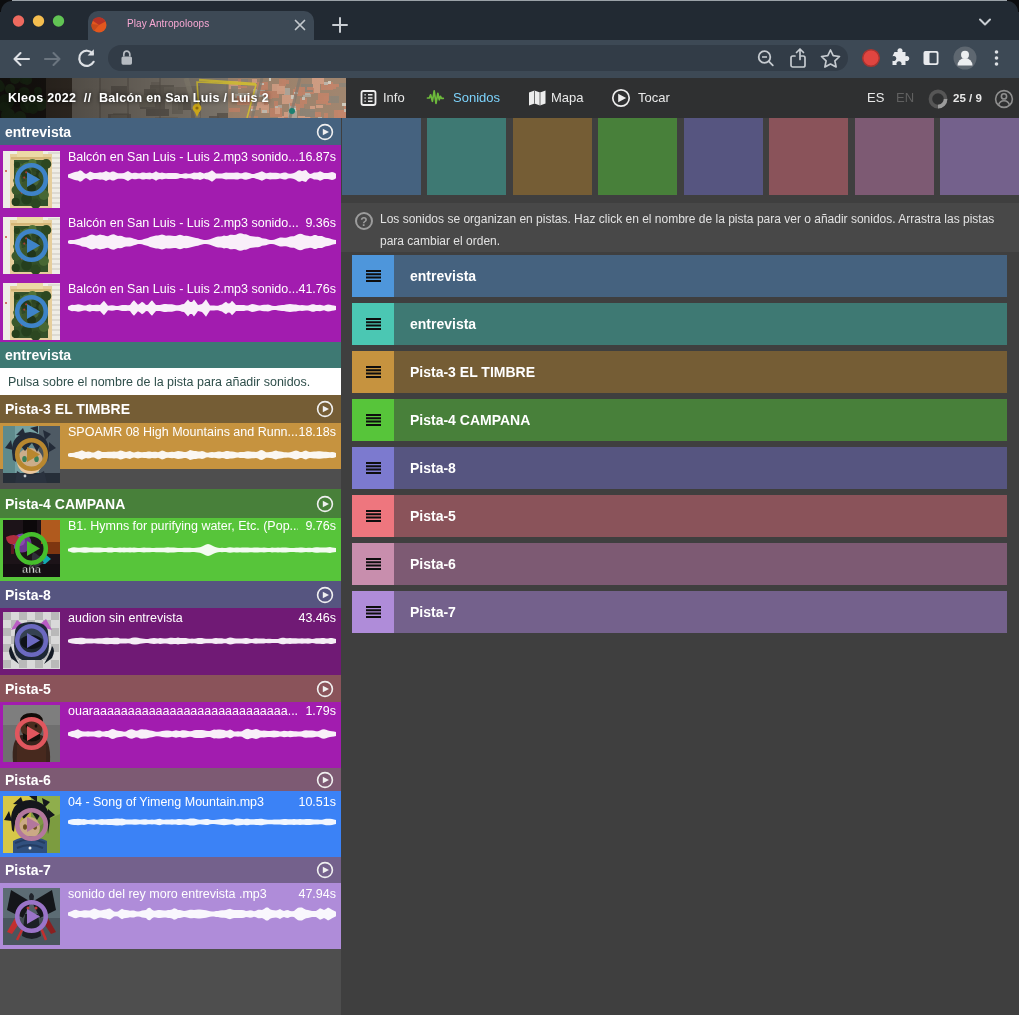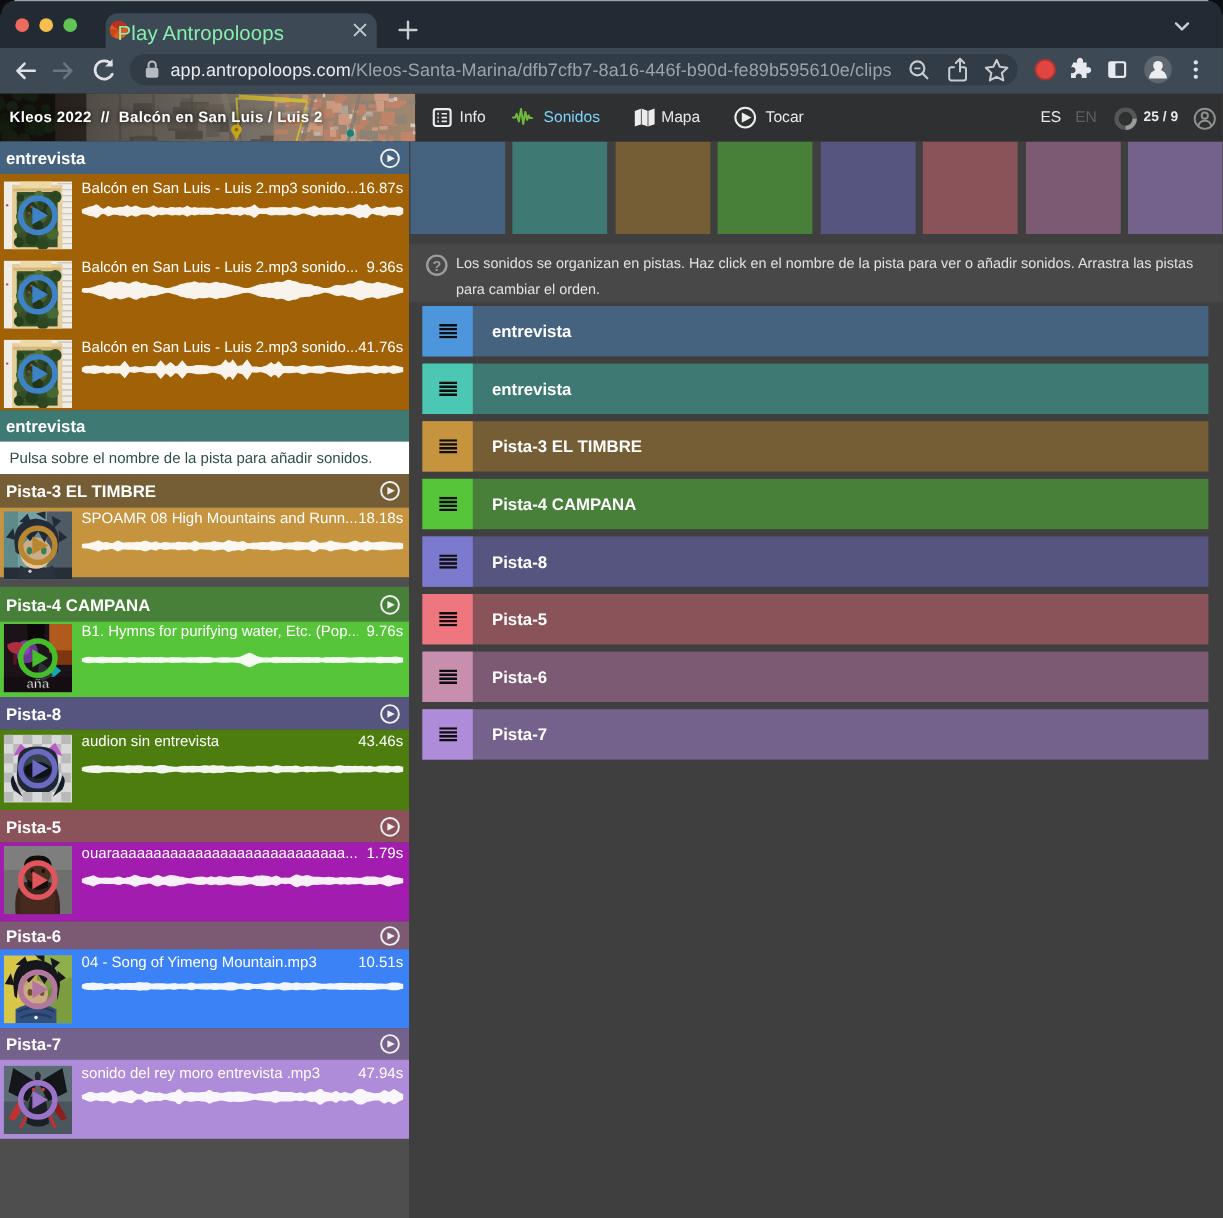--- a/index.html
+++ b/index.html
@@ -1,21 +1,21 @@
 <!DOCTYPE html>
 <html><head><meta charset="utf-8"><style>
 *{margin:0;padding:0;box-sizing:border-box}
 html,body{width:1019px;height:1015px;overflow:hidden;background:#3F3F3F;
  font-family:"Liberation Sans",sans-serif;-webkit-font-smoothing:antialiased}
 .abs{position:absolute}
 #win{position:relative;width:1019px;height:1015px}
 
 #tabstrip{left:0;top:0;width:1019px;height:40px;background:#222A33}
 #tab{left:88px;top:11px;width:226px;height:29px;background:#3D4955;border-radius:10px 10px 0 0}
-#tabtitle{left:98px;top:18px;font-size:17px;color:#86efac;letter-spacing:.1px}
+#tabtitle{left:127px;top:18px;font-size:10px;color:#f9a8d4;letter-spacing:.1px}
 #toolbar{left:0;top:40px;width:1019px;height:38px;background:#3D4955}
 #pill{left:108px;top:45px;width:740px;height:26px;border-radius:13px;background:#323C47}
 #url{left:142px;top:50px;font-size:15px;letter-spacing:.1px;color:#E8EAED;white-space:nowrap}
 #url .p{color:#9CA3AB}
 
 #appbar{left:0;top:78px;width:1019px;height:40px;background:#2F3031}
 #crumb{left:8px;top:78px;width:334px;height:40px;line-height:40px;font-size:12.5px;
  font-weight:bold;letter-spacing:.3px;color:#FFF;white-space:nowrap;text-shadow:0 0 4px rgba(0,0,0,.9)}
 .nav{top:78px;height:40px;line-height:40px;font-size:13px;color:#E9E9E9}
 
@@ -77,21 +77,20 @@
       <path d="M896,13 h3.2 a2.6,2.6 0 1 1 4.6,0 h3.2 v4.2 a2.6,2.6 0 1 1 0,4.6 v4.2 h-4.2 a2.6,2.6 0 1 0 -4.6,0 h-4.2 v-4.2 a2.6,2.6 0 1 0 0,-4.6 Z" fill="#E8EAED" transform="translate(-1.5,-1)"></path>
       <rect x="923.5" y="11" width="15" height="14" rx="2" fill="#E8EAED"></rect>
       <rect x="929.5" y="12.8" width="7.2" height="10.4" rx="1" fill="#3D4955"></rect>
       <circle cx="965" cy="18" r="11.5" fill="#5E6770"></circle>
       <circle cx="965" cy="14.8" r="4" fill="#ECEEF0"></circle>
       <path d="M957.5,25.5 a7.5,7.5 0 0 1 15,0 Z" fill="#ECEEF0"></path>
       <circle cx="996.5" cy="12" r="1.8" fill="#DDE0E4"></circle>
       <circle cx="996.5" cy="18" r="1.8" fill="#DDE0E4"></circle>
       <circle cx="996.5" cy="24" r="1.8" fill="#DDE0E4"></circle>
     </svg>
-    <div class="abs" id="url">app.antropoloops.com<span class="p">/Kleos-Santa-Marina/dfb7cfb7-8a16-446f-b90d-fe89b595610e/clips</span></div>
     <div class="abs" id="appbar"></div>
     <svg class="abs" style="left:0;top:78px" width="346" height="40" viewBox="0 0 346 40">
       <rect x="0" y="0" width="78" height="40" fill="#231D18"></rect>
       <circle cx="24" cy="1" r="5" fill="#283c1e" opacity=".9"></circle>
       <circle cx="28" cy="27" r="8" fill="#263a1c" opacity=".9"></circle>
       <circle cx="15" cy="1" r="5" fill="#2b4021" opacity=".9"></circle>
       <circle cx="-3" cy="8" r="7" fill="#2c4121" opacity=".9"></circle>
       <circle cx="6" cy="24" r="8" fill="#25381c" opacity=".9"></circle>
       <circle cx="31" cy="28" r="6" fill="#273b1d" opacity=".9"></circle>
       <circle cx="38" cy="13" r="4" fill="#263a1d" opacity=".9"></circle>
@@ -267,21 +266,21 @@
     <div class="abs nav" style="left:953px;font-size:11.5px;font-weight:bold">25 / 9</div>
     <div class="abs" id="sidebar"></div>
     <div class="abs" style="left:0;top:118px;width:341px;height:897px">
       <div class="abs shead" style="top:0px;height:27px;background:#45627F">
         <span>entrevista</span>
         <svg style="position:absolute;right:7px;top:4.5px" width="18" height="18">
           <circle cx="9" cy="9" r="7.4" fill="none" stroke="#F0F0F0" stroke-width="1.6"></circle>
           <path d="M6.8,5.8 L13,9 L6.8,12.2 Z" fill="#F0F0F0"></path>
         </svg>
       </div>
-      <div class="abs sarea" style="top:27px;height:197px;background:#a16207">
+      <div class="abs sarea" style="top:27px;height:197px;background:#a21caf">
         <div class="abs thumb" style="top:6px"><svg width="57" height="57">
             <rect width="57" height="57" fill="#EFEDE6"></rect>
             <path d="M45,2 h12 M45,7 h12 M45,12 h12 M45,17 h12 M45,22 h12 M45,27 h12 M45,32 h12 M45,37 h12 M45,42 h12 M45,47 h12 M45,52 h12" stroke="#CCC8BE" stroke-width="1.2"></path>
             <rect x="7" y="3" width="42" height="54" fill="#E6CE9B"></rect>
             <rect x="14" y="0" width="26" height="6" fill="#ECD9A5"></rect>
             <rect x="8" y="6" width="40" height="2.5" fill="#D5B678"></rect>
             <rect x="11" y="9" width="34" height="46" fill="#33502A"></rect>
             <circle cx="22.4" cy="17.3" r="4.5" fill="#213a1a"></circle>
             <circle cx="29.1" cy="26.4" r="2.7" fill="#385529"></circle>
             <circle cx="13.2" cy="29.2" r="2.7" fill="#223b1b"></circle>
@@ -471,21 +470,21 @@
       <div class="abs sarea" style="top:250px;height:27px;background:#ffffff">
         <div class="abs" style="left:8px;top:0;height:24px;line-height:24px;font-size:12.5px;color:#2F4F4B;top:1.5px">Pulsa sobre el nombre de la pista para añadir sonidos.</div>
       </div>
       <div class="abs shead" style="top:277px;height:28px;background:#755D35">
         <span>Pista-3 EL TIMBRE</span>
         <svg style="position:absolute;right:7px;top:5.0px" width="18" height="18">
           <circle cx="9" cy="9" r="7.4" fill="none" stroke="#F0F0F0" stroke-width="1.6"></circle>
           <path d="M6.8,5.8 L13,9 L6.8,12.2 Z" fill="#F0F0F0"></path>
         </svg>
       </div>
-      <div class="abs sarea" style="top:305px;height:58px;background:#C6933F">
+      <div class="abs sarea" style="top:305px;height:46px;background:#C6933F">
         <div class="abs thumb" style="top:3px"><svg width="57" height="57">
             <rect width="57" height="57" fill="#74A0A2"></rect>
             <rect x="36" y="0" width="21" height="57" fill="#4E5A64"></rect>
             <rect x="0" y="0" width="12" height="57" fill="#5E8A8C"></rect>
             <path d="M0,47 h57 v10 h-57 Z" fill="#262E38"></path>
             <ellipse cx="27" cy="35" rx="13" ry="13" fill="#E9C69E"></ellipse>
             <path d="M9,26 Q8,8 27,6 Q46,8 46,26 L45,36 Q43,22 38,18 L34,26 L29,17 L22,25 L17,19 Q13,24 13,36 L10,34 Z" fill="#232B38"></path>
             <path d="M13,9 l7,-7 3,8 Z M27,2 l8,-2 0,7 Z M40,4 l8,4 -6,6 Z M46,16 l7,6 -7,4 Z M8,14 l-6,8 8,2 Z" fill="#232B38"></path>
             <ellipse cx="21.5" cy="33" rx="2.3" ry="3.1" fill="#3E9060"></ellipse>
             <ellipse cx="33.5" cy="33" rx="2.3" ry="3.1" fill="#3E9060"></ellipse>
@@ -534,21 +533,21 @@
           <path d="M0,20 L0,18.8 L2,18.2 L4,17.5 L6,17.2 L8,17.4 L10,17.8 L12,17.8 L14,17.4 L16,17.2 L18,17.3 L20,17.6 L22,17.8 L24,17.7 L26,17.5 L28,17.6 L30,17.6 L32,17.5 L34,17.7 L36,18 L38,17.9 L40,17.6 L42,17.4 L44,17.5 L46,18 L48,18 L50,17.7 L52,17.6 L54,17.7 L56,17.6 L58,17.7 L60,17.7 L62,17.6 L64,17.7 L66,17.5 L68,17.7 L70,17.9 L72,17.9 L74,17.7 L76,17.5 L78,17.7 L80,17.7 L82,17.7 L84,18 L86,17.9 L88,17.7 L90,17.7 L92,17.7 L94,17.7 L96,17.8 L98,17.4 L100,17.3 L102,17.6 L104,17.4 L106,17.5 L108,17.8 L110,18.1 L112,18.1 L114,17.9 L116,17.7 L118,17.7 L120,17.7 L122,17.8 L124,18 L126,18 L128,17.7 L130,17.6 L132,17.3 L134,16.4 L136,15.4 L138,14.5 L140,14 L142,14.6 L144,15.6 L146,16.6 L148,17.3 L150,17.7 L152,17.9 L154,17.8 L156,17.9 L158,17.9 L160,17.5 L162,17.3 L164,17.5 L166,17.7 L168,17.6 L170,17.5 L172,17.7 L174,17.6 L176,17.4 L178,17.5 L180,17.6 L182,17.7 L184,17.8 L186,17.4 L188,17.4 L190,17.6 L192,17.8 L194,17.7 L196,17.6 L198,17.8 L200,18.1 L202,17.9 L204,17.6 L206,17.7 L208,17.7 L210,17.6 L212,17.7 L214,17.5 L216,17.4 L218,17.4 L220,17.7 L222,17.9 L224,17.9 L226,17.9 L228,17.8 L230,17.8 L232,17.6 L234,17.5 L236,17.8 L238,18 L240,17.7 L242,17.8 L244,17.9 L246,17.6 L248,17.3 L250,17.3 L252,17.4 L254,17.6 L256,17.5 L258,17.5 L260,17.2 L262,17.1 L264,17.5 L266,17.8 L268,18.1 L268,21.9 L266,22.2 L264,22.5 L262,22.9 L260,22.8 L258,22.5 L256,22.5 L254,22.4 L252,22.6 L250,22.7 L248,22.7 L246,22.4 L244,22.1 L242,22.2 L240,22.3 L238,22 L236,22.2 L234,22.5 L232,22.4 L230,22.2 L228,22.2 L226,22.1 L224,22.1 L222,22.1 L220,22.3 L218,22.6 L216,22.6 L214,22.5 L212,22.3 L210,22.4 L208,22.3 L206,22.3 L204,22.4 L202,22.1 L200,21.9 L198,22.2 L196,22.4 L194,22.3 L192,22.2 L190,22.4 L188,22.6 L186,22.6 L184,22.2 L182,22.3 L180,22.4 L178,22.5 L176,22.6 L174,22.4 L172,22.3 L170,22.5 L168,22.4 L166,22.3 L164,22.5 L162,22.7 L160,22.5 L158,22.1 L156,22.1 L154,22.2 L152,22.1 L150,22.3 L148,22.7 L146,23.4 L144,24.4 L142,25.4 L140,26 L138,25.5 L136,24.6 L134,23.6 L132,22.7 L130,22.4 L128,22.3 L126,22 L124,22 L122,22.2 L120,22.3 L118,22.3 L116,22.3 L114,22.1 L112,21.9 L110,21.9 L108,22.2 L106,22.5 L104,22.6 L102,22.4 L100,22.7 L98,22.6 L96,22.2 L94,22.3 L92,22.3 L90,22.3 L88,22.3 L86,22.1 L84,22 L82,22.3 L80,22.3 L78,22.3 L76,22.5 L74,22.3 L72,22.1 L70,22.1 L68,22.3 L66,22.5 L64,22.3 L62,22.4 L60,22.3 L58,22.3 L56,22.4 L54,22.3 L52,22.4 L50,22.3 L48,22 L46,22 L44,22.5 L42,22.6 L40,22.4 L38,22.1 L36,22 L34,22.3 L32,22.5 L30,22.4 L28,22.4 L26,22.5 L24,22.3 L22,22.2 L20,22.4 L18,22.7 L16,22.8 L14,22.6 L12,22.2 L10,22.2 L8,22.6 L6,22.8 L4,22.5 L2,21.8 L0,21.2 Z" fill="#FFF" fill-opacity=".93"></path>
         </svg>
       </div>
       <div class="abs shead" style="top:463px;height:27px;background:#565580">
         <span>Pista-8</span>
         <svg style="position:absolute;right:7px;top:4.5px" width="18" height="18">
           <circle cx="9" cy="9" r="7.4" fill="none" stroke="#F0F0F0" stroke-width="1.6"></circle>
           <path d="M6.8,5.8 L13,9 L6.8,12.2 Z" fill="#F0F0F0"></path>
         </svg>
       </div>
-      <div class="abs sarea" style="top:490px;height:67px;background:#4d7c0f">
+      <div class="abs sarea" style="top:490px;height:67px;background:#701a75">
         <div class="abs thumb" style="top:4px"><svg width="57" height="57">
             <rect width="57" height="57" fill="#D9D9D9"></rect>
             <path d="M0,0h8v8h-8z M16,0h8v8h-8z M32,0h8v8h-8z M48,0h8v8h-8z M8,8h8v8h-8z M24,8h8v8h-8z M40,8h8v8h-8z M0,16h8v8h-8z M16,16h8v8h-8z M32,16h8v8h-8z M48,16h8v8h-8z M8,24h8v8h-8z M24,24h8v8h-8z M40,24h8v8h-8z M0,32h8v8h-8z M16,32h8v8h-8z M32,32h8v8h-8z M48,32h8v8h-8z M8,40h8v8h-8z M24,40h8v8h-8z M40,40h8v8h-8z M0,48h8v8h-8z M16,48h8v8h-8z M32,48h8v8h-8z M48,48h8v8h-8z" fill="#B9B9B9"></path>
             <path d="M8,18 L14,8 L22,14 Z" fill="#B95CC4"></path>
             <path d="M49,18 L43,7 L35,14 Z" fill="#B95CC4"></path>
             <path d="M12,20 Q13,10 28,10 Q44,10 45,20 L46,34 Q46,44 38,48 L19,48 Q11,44 11,34 Z" fill="#1E2835"></path>
             <path d="M15,22 Q16,15 28,15 Q41,15 42,22 L42,28 Q35,24 28,24 Q21,24 15,28 Z" fill="#39475A"></path>
             <ellipse cx="28.5" cy="30" rx="11" ry="7" fill="#0C1118"></ellipse>
             <path d="M8,34 q-4,4 0,12 l8,6 q-6,-10 -8,-18 Z" fill="#141B26"></path>
             <path d="M49,34 q4,4 0,12 l-8,6 q6,-10 8,-18 Z" fill="#141B26"></path>

